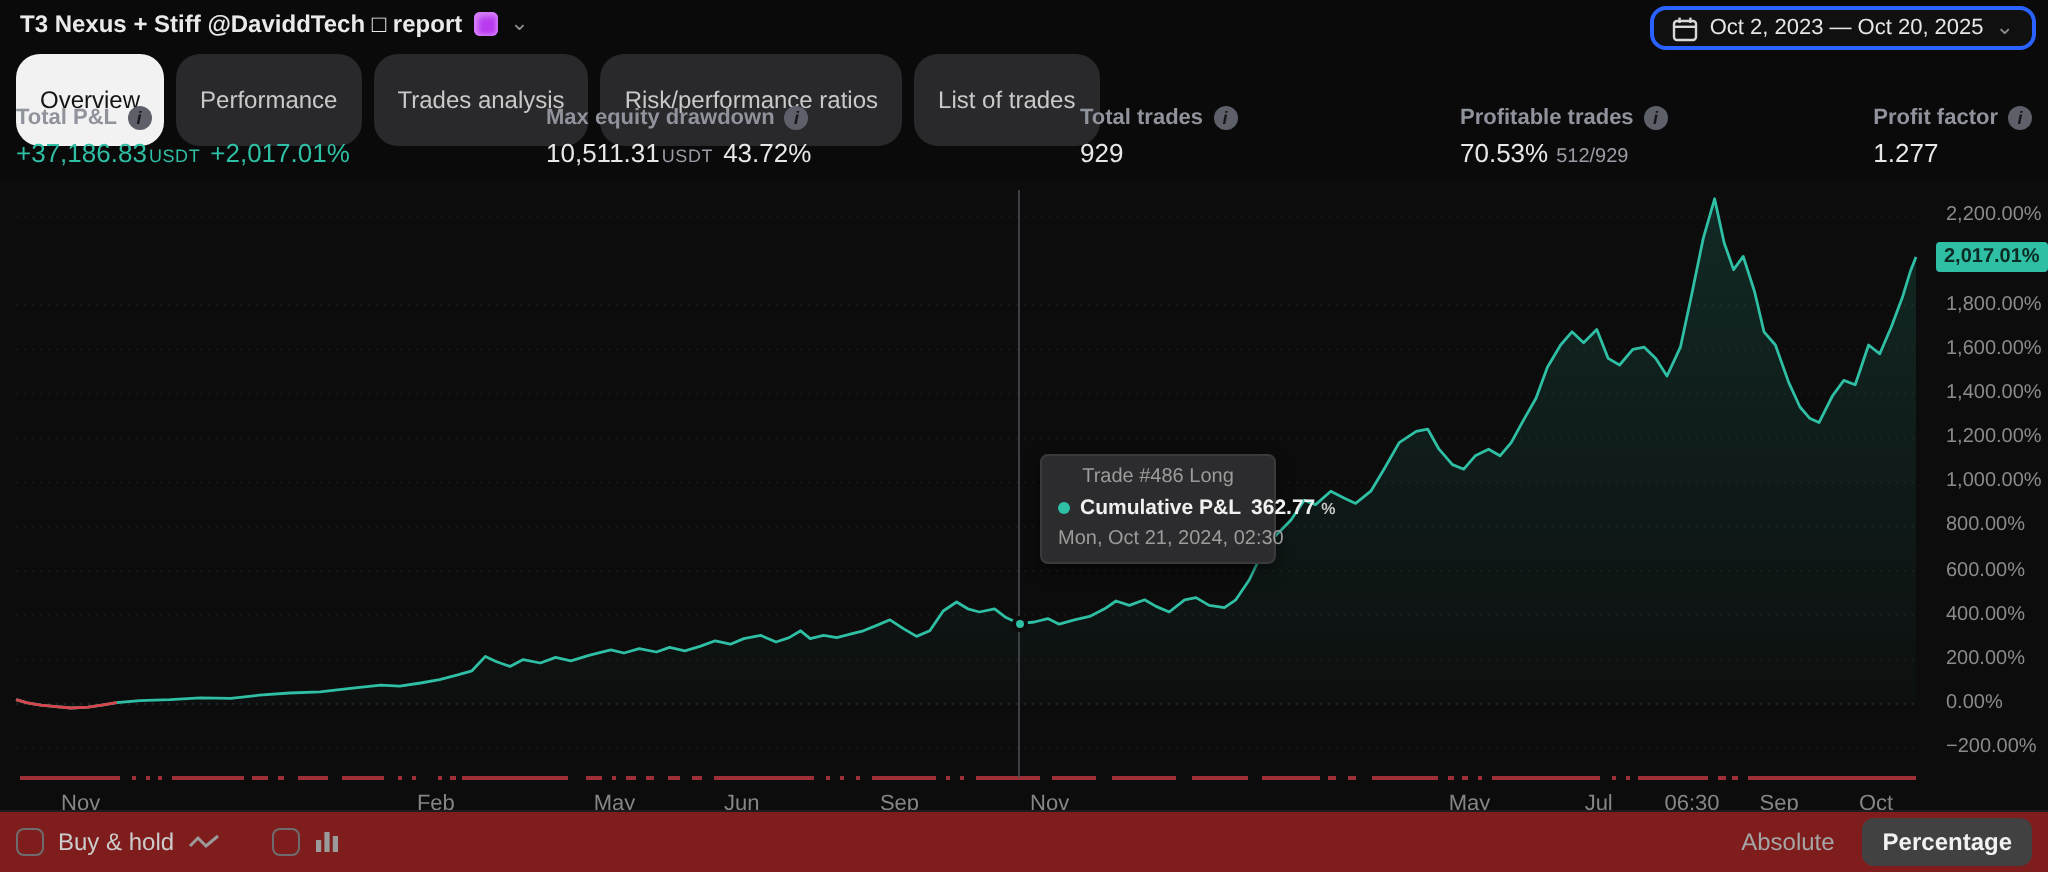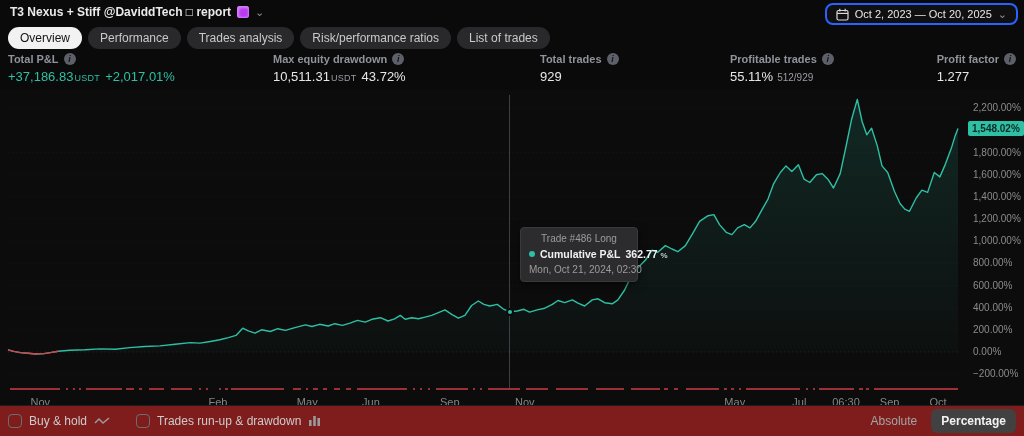--- a/index.html
+++ b/index.html
@@ -17,21 +17,21 @@
   .title { font-size:12px; font-weight:bold; color:#eaeaea; white-space:nowrap;text-align:center; }
   .emoji-badge { width:12px; height:12px; border-radius:3px; background:#b93bef;
     box-shadow:inset 0 0 2px 1px #d87cff, inset 2px 2px 3px rgba(255,255,255,.35); }
   .chev { color:#8f8f8f; font-size:11px; line-height:10px; }
   .date-btn { position:absolute; right:6px; top:3px; height:22px; display:flex; align-items:center; gap:6px;
     background:#101010; border:2px solid #2962ff; border-radius:8px; padding:0 9px;
     color:#e6e6e6; font-size:11px; font-family:inherit; cursor:pointer; white-space:nowrap; }
 
   
   .tabs { position:absolute; top:27px; left:8px; display:flex; gap:6px; }
-  .tab { border:none; border-radius:12px; padding:4px 12px; font-size:12px; font-family:inherit;
+  .tab { border:none; border-radius:12px; padding:16px 12px; font-size:12px; font-family:inherit;
     background:#29292c; color:#c9c9c9; cursor:pointer; white-space:nowrap; }
   .tab.sel { background:#f2f2f2; color:#131313; }
 
   
   .stats { position:absolute; top:53px; left:0; right:0; height:38px; }
   .stat { position:absolute; top:0; }
   .stat.right { right:8px; text-align:left; }
   .stat-label { display:flex; align-items:center; gap:5px; font-size:11px; font-weight:bold; color:#90939c; }
   .stat.right .stat-label { justify-content:flex-end; }
   .info-i { width:12px; height:12px; border-radius:50%; background:#5d6069; color:#15161a;
@@ -129,21 +129,21 @@
           <span>Total trades</span>
           <span class="info-i">i</span>
         </div>
         <div class="stat-value"><span>929</span></div>
       </div>
       <div class="stat" style="left: 730px;">
         <div class="stat-label">
           <span>Profitable trades</span>
           <span class="info-i">i</span>
         </div>
-        <div class="stat-value"><span>55.11%</span><span class="extra-sm">512/929</span></div>
+        <div class="stat-value"><span>70.53%</span><span class="extra-sm">512/929</span></div>
       </div>
       <div class="stat right">
         <div class="stat-label">
           <span>Profit factor</span>
           <span class="info-i">i</span>
         </div>
         <div class="stat-value"><span>1.277</span></div>
       </div>
     </div>
 
@@ -243,21 +243,21 @@
         <div class="loss-marker" style="left: 746.15px; width: 54.15px; background: rgb(158, 47, 55);"></div>
         <div class="loss-marker" style="left: 806px; width: 2px; background: rgb(158, 47, 55);"></div>
         <div class="loss-marker" style="left: 812.65px; width: 2.85px; background: rgb(158, 47, 55);"></div>
         <div class="loss-marker" style="left: 819.3px; width: 35.15px; background: rgb(158, 47, 55);"></div>
         <div class="loss-marker" style="left: 859.2px; width: 3.8px; background: rgb(158, 47, 55);"></div>
         <div class="loss-marker" style="left: 865.85px; width: 2.85px; background: rgb(158, 47, 55);"></div>
         <div class="loss-marker" style="left: 874.4px; width: 83.6px; background: rgb(158, 47, 55);"></div>
       </div>
     <div class="crosshair-line" id="crosshair" style="left: 509.1px;"></div>
     <div class="marker-dot" id="marker-dot" style="left: 505.6px; top: 217.805px;"></div>
-    <div class="value-badge" id="value-badge" style="top: 30.5153px;">1,548.02%</div>
+    <div class="value-badge" id="value-badge" style="top: 30.5153px;">2,017.01%</div>
     <div class="tooltip">
       <div class="tt-title">Trade #486 Long</div>
       <div class="tt-row">
         <span class="tt-dot"></span>
         <span class="tt-series">Cumulative P&amp;L</span>
         <span class="tt-val"><span>362.77</span> <span class="tt-unit">%</span></span>
       </div>
       <div class="tt-date">Mon, Oct 21, 2024, 02:30</div>
     </div>
   </div>
@@ -267,21 +267,20 @@
         <span class="chk-box"></span>
         <span class="chk-label">Buy &amp; hold</span>
         <span class="chk-icon">
           <svg width="16" height="10" viewBox="0 0 16 10">
             <path d="M1 7 L5 3 L9 7 L15 2" stroke="#9a9a9a" stroke-width="1.5" fill="none"></path>
           </svg>
         </span>
       </div>
       <div class="chk">
         <span class="chk-box"></span>
-        <span class="chk-label">Trades run-up &amp; drawdown</span>
         <span class="chk-icon">
           <svg width="13" height="12" viewBox="0 0 13 12">
             <g fill="#9a9a9a">
               <rect x="1" y="5" width="2.6" height="6"></rect>
               <rect x="5.2" y="1" width="2.6" height="10"></rect>
               <rect x="9.4" y="3" width="2.6" height="8"></rect>
             </g>
           </svg>
         </span>
       </div>

